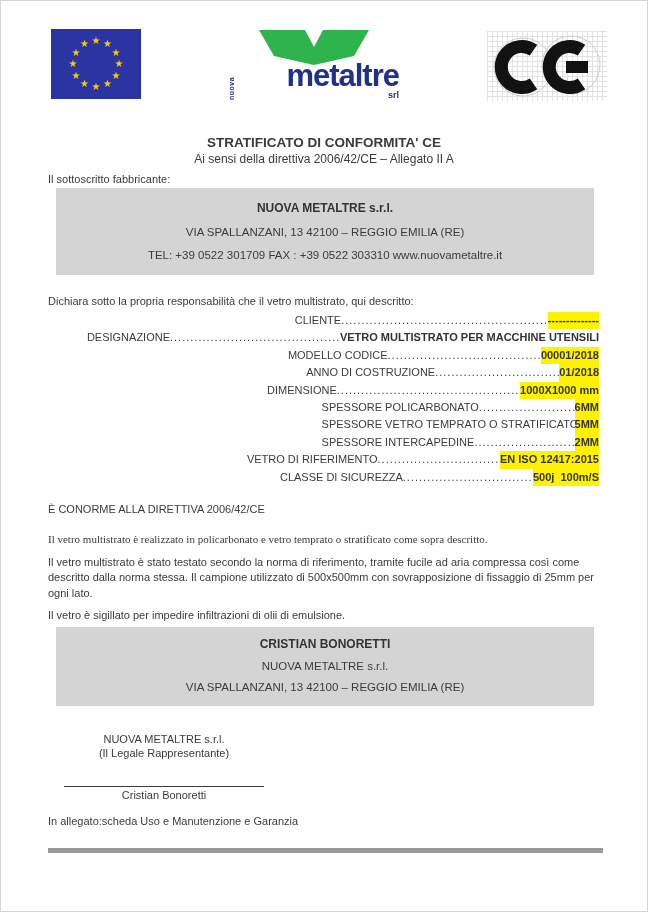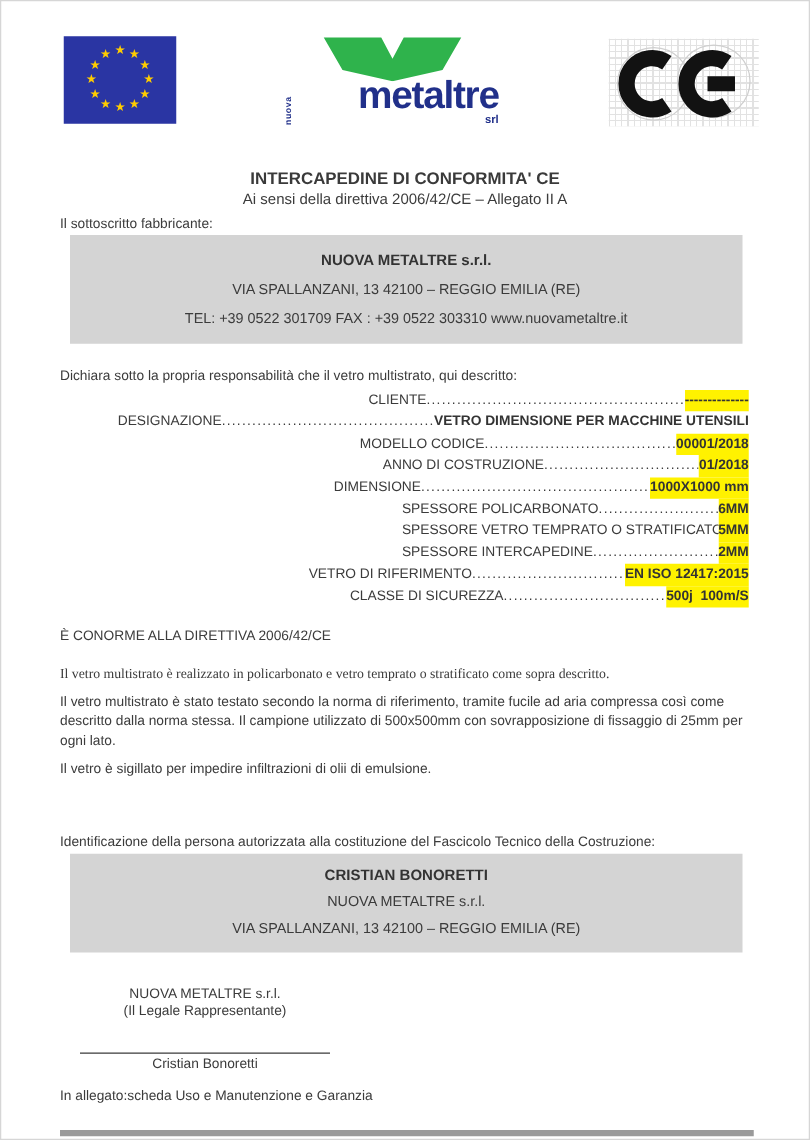--- a/index.html
+++ b/index.html
@@ -109,21 +109,21 @@
       <svg width="120" height="70" viewBox="0 0 120 70">
         <circle cx="36" cy="36" r="29" fill="none" stroke="#cfcfcf" stroke-width="1"></circle>
         <circle cx="84" cy="34" r="29" fill="none" stroke="#cfcfcf" stroke-width="1"></circle>
         <path d="M46.5,19.2 A20.5,20.5 0 1 0 46.5,52.8" fill="none" stroke="#121212" stroke-width="13"></path>
         <path d="M94.5,19.2 A20.5,20.5 0 1 0 94.5,52.8" fill="none" stroke="#121212" stroke-width="13"></path>
         <path d="M79,36 L101,36" fill="none" stroke="#121212" stroke-width="12"></path>
       </svg>
     </div>
   </div>
 
-  <div class="doc-title">INTERCAPEDINE DI CONFORMITA' CE</div>
+  <div class="doc-title">STRATIFICATO DI CONFORMITA' CE</div>
   <div class="doc-subtitle">Ai sensi della direttiva 2006/42/CE – Allegato II A</div>
 
   <div class="content">
     <div class="intro-line">Il sottoscritto fabbricante:</div>
 
     <div class="gray-box">
       <div class="gb-name">NUOVA METALTRE s.r.l.</div>
       <div class="gb-line">VIA SPALLANZANI, 13 42100 – REGGIO EMILIA (RE)</div>
       <div class="gb-line">TEL: +39 0522 301709 FAX : +39 0522 303310 www.nuovametaltre.it</div>
     </div>
@@ -136,21 +136,21 @@
             <span class="fl">CLIENTE</span>
             <span class="dots">......................................................................................................................................................</span>
           </span>
         <span class="fv hl">--------------</span>
       </div>
       <div class="frow">
         <span class="flw">
             <span class="fl">DESIGNAZIONE</span>
             <span class="dots">......................................................................................................................................................</span>
           </span>
-        <span class="fv">VETRO DIMENSIONE PER MACCHINE UTENSILI</span>
+        <span class="fv">VETRO MULTISTRATO PER MACCHINE UTENSILI</span>
       </div>
       <div class="frow">
         <span class="flw">
             <span class="fl">MODELLO CODICE </span>
             <span class="dots">......................................................................................................................................................</span>
           </span>
         <span class="fv hl">00001/2018</span>
       </div>
       <div class="frow">
         <span class="flw">
@@ -202,21 +202,20 @@
         <span class="fv hl">500j  100m/S</span>
       </div>
     </div>
 
     <div class="conformity">È CONORME ALLA DIRETTIVA 2006/42/CE</div>
 
     <div class="para first">Il vetro multistrato è realizzato in policarbonato e vetro temprato o stratificato come sopra descritto.</div>
     <div class="para">Il vetro multistrato è stato testato secondo la norma di riferimento, tramite fucile ad aria compressa così come descritto dalla norma stessa. Il campione utilizzato di 500x500mm con sovrapposizione di fissaggio di 25mm per ogni lato.</div>
     <div class="para">Il vetro è sigillato per impedire infiltrazioni di olii di emulsione.</div>
 
-    <div class="tech-lead">Identificazione della persona autorizzata alla costituzione del Fascicolo Tecnico della Costruzione:</div>
 
     <div class="gray-box tech">
       <div class="gb-name">CRISTIAN BONORETTI</div>
       <div class="gb-line">NUOVA METALTRE s.r.l.</div>
       <div class="gb-line">VIA SPALLANZANI, 13 42100 – REGGIO EMILIA (RE)</div>
     </div>
 
     <div class="signoff">
       <div class="sig-right">
         <div class="sig-company">NUOVA METALTRE s.r.l.</div>

